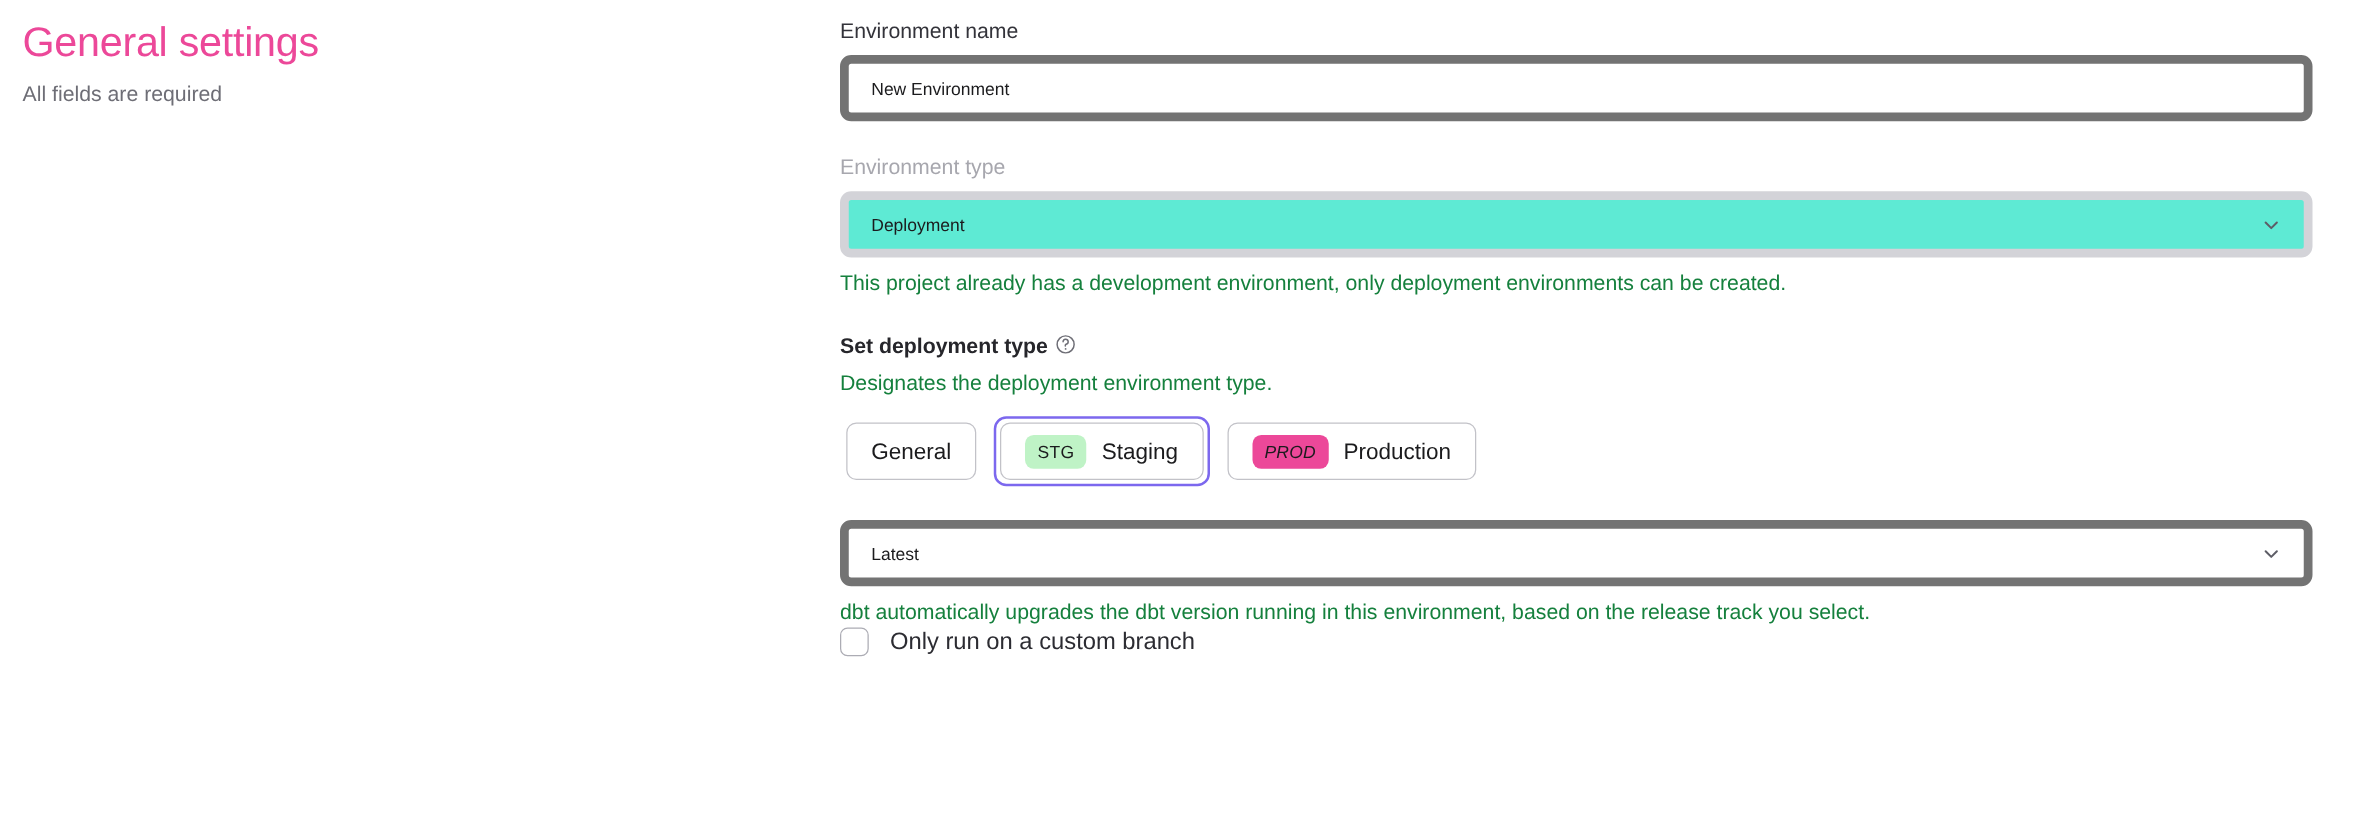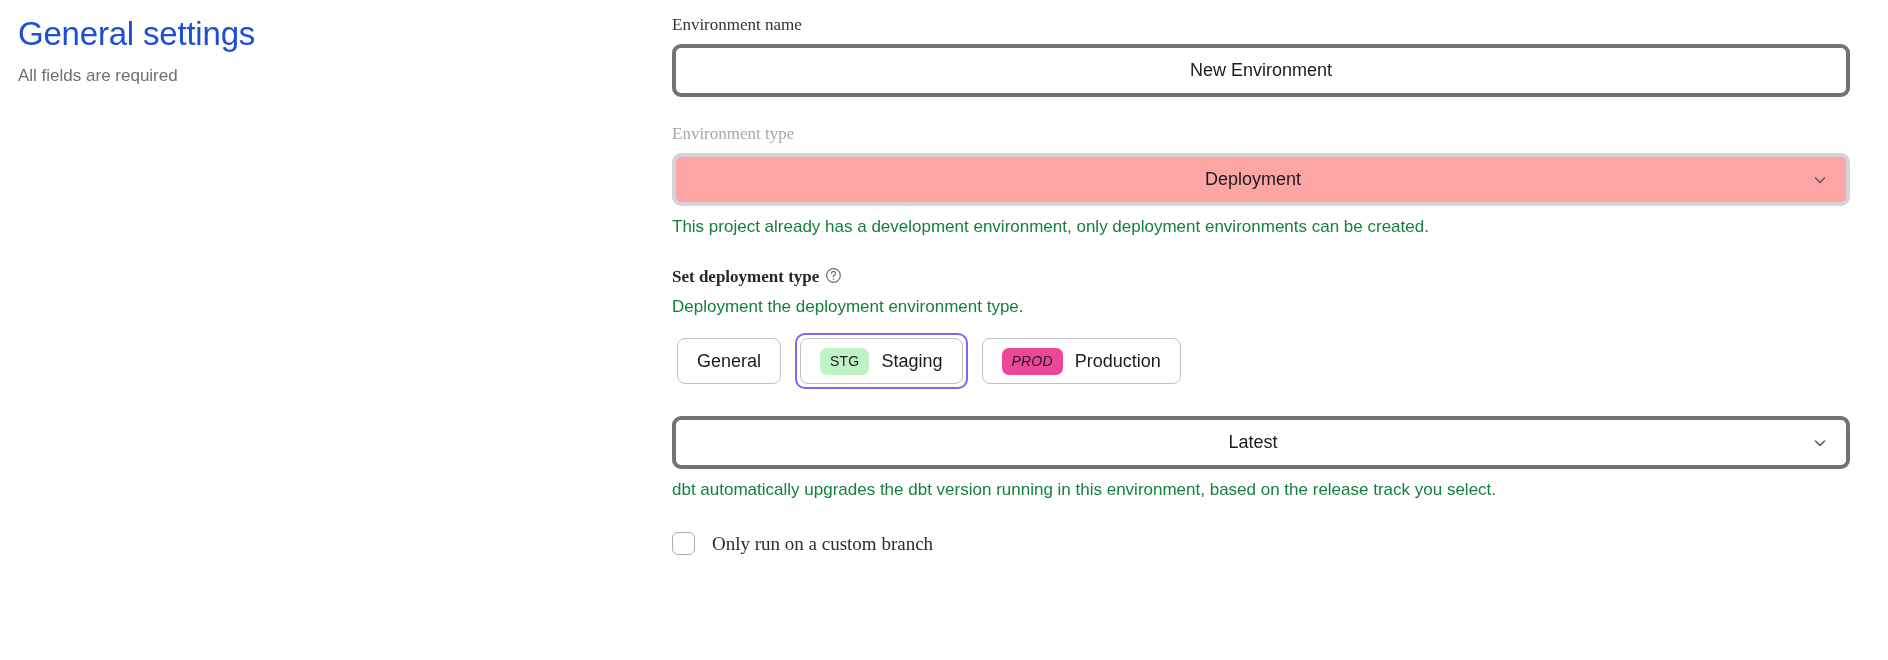--- a/index.html
+++ b/index.html
@@ -18,21 +18,21 @@
 
   
   .left-col {
     position: absolute;
     left: 18px; top: 14px;
     width: 500px;
   }
   .page-title {
     font-size: 33px;
     font-weight: 400;
-    color: #1d4ed8;
+    color: #ec4899;
     letter-spacing: -0.2px;
     line-height: 1.2;
     margin: 0;
   }
   .page-subtitle {
     font-size: 17px;
     color: #6e6e76;
     margin-top: 11px;
     line-height: 1.3;
   }
@@ -42,40 +42,38 @@
     position: absolute;
     left: 672px; top: 14px;
     width: 1178px;
   }
 
   .field-label {
     font-size: 17px;
     color: #33333a;
     line-height: 1.3;
     margin-bottom: 8px;
-    font-family: Liberation Serif, serif;
   }
   .field-label.muted { color: #a7a7ae; }
   .field-label.strong { font-weight: 700; color: #26262b; }
 
   .control {
     width: 100%;
     height: 53px;
-    border: 4px solid #737373;
+    border: 7px solid #737373;
     border-radius: 9px;
     background: #ffffff;
     display: flex;
     align-items: center;
     padding: 0 18px;
-    font-size: 18px;
-    color: #1b1b1d;
-    text-align: center;
+    font-size: 14px;
+    color: #1b1b1d;
   }
   .control.disabled {
-    background: #fca5a5;
+    background: #5eead4;
     border-color: #d3d3d8;
     color: #1b1b1d;
   }
   .control .value { flex: 1; }
   .chev {
     width: 16px; height: 16px;
     flex: 0 0 auto;
     color: #5d5d66;
     display: flex; align-items: center; justify-content: center;
   }
@@ -146,22 +144,20 @@
     letter-spacing: 0.2px;
   }
   .badge.stg  { background: #bff3c6; }
   .badge.prod { background: #ec4899; font-style: italic; }
 
   
   .check-row {
     display: flex;
     align-items: center;
     gap: 17px;
-    margin-top: 30px;
-    font-family: Liberation Serif, serif;
   }
   .checkbox {
     width: 23px; height: 23px;
     border: 1px solid #acacb4;
     border-radius: 6px;
     background: #ffffff;
     flex: 0 0 auto;
     cursor: pointer;
   }
   .check-label {
@@ -204,21 +200,21 @@
     <div class="section-gap-md">
       <div class="field-label strong">
         <span>Set deployment type</span><span class="qmark">
             <svg width="17" height="17" viewBox="0 0 20 20" fill="none" stroke="currentColor" stroke-width="1.4">
               <circle cx="10" cy="10" r="8"></circle>
               <path d="M7.6 7.6a2.4 2.4 0 1 1 2.9 2.35c-.5.12-.8.5-.8 1v.55" stroke-linecap="round"></path>
               <circle cx="10" cy="14.3" r="0.85" fill="currentColor" stroke="none"></circle>
             </svg>
           </span>
       </div>
-      <div class="help-text" style="margin-top:4px">Deployment the deployment environment type.</div>
+      <div class="help-text" style="margin-top:4px">Designates the deployment environment type.</div>
 
       <div class="segmented">
 
         <span class="seg-wrap">
           <button class="seg-btn">
             <span>General</span>
           </button>
         </span>
 
         <span class="seg-wrap focused">

